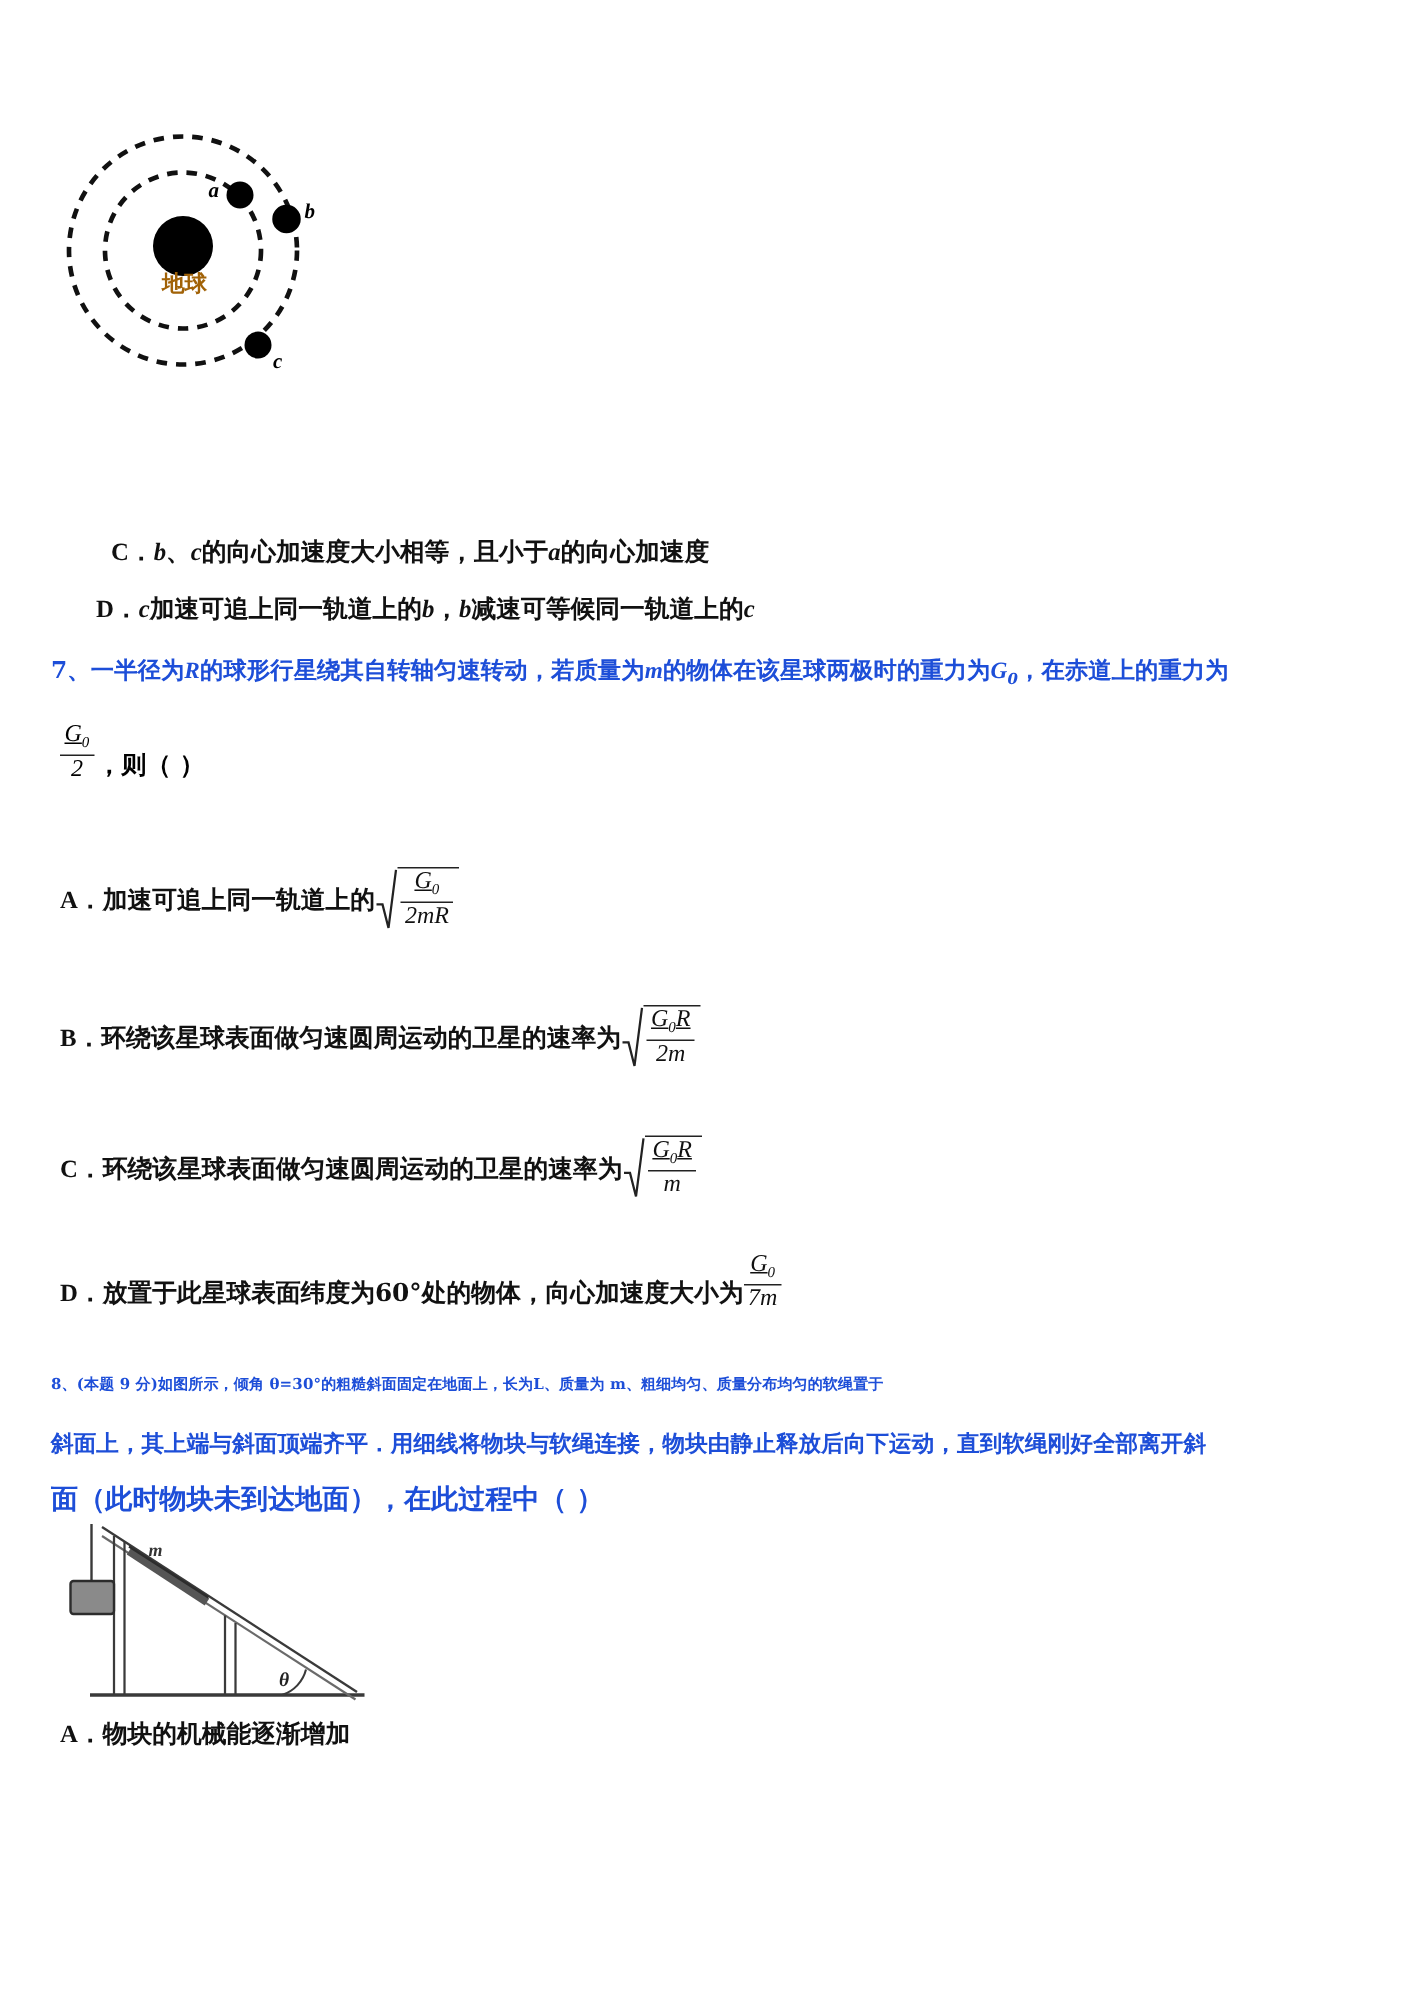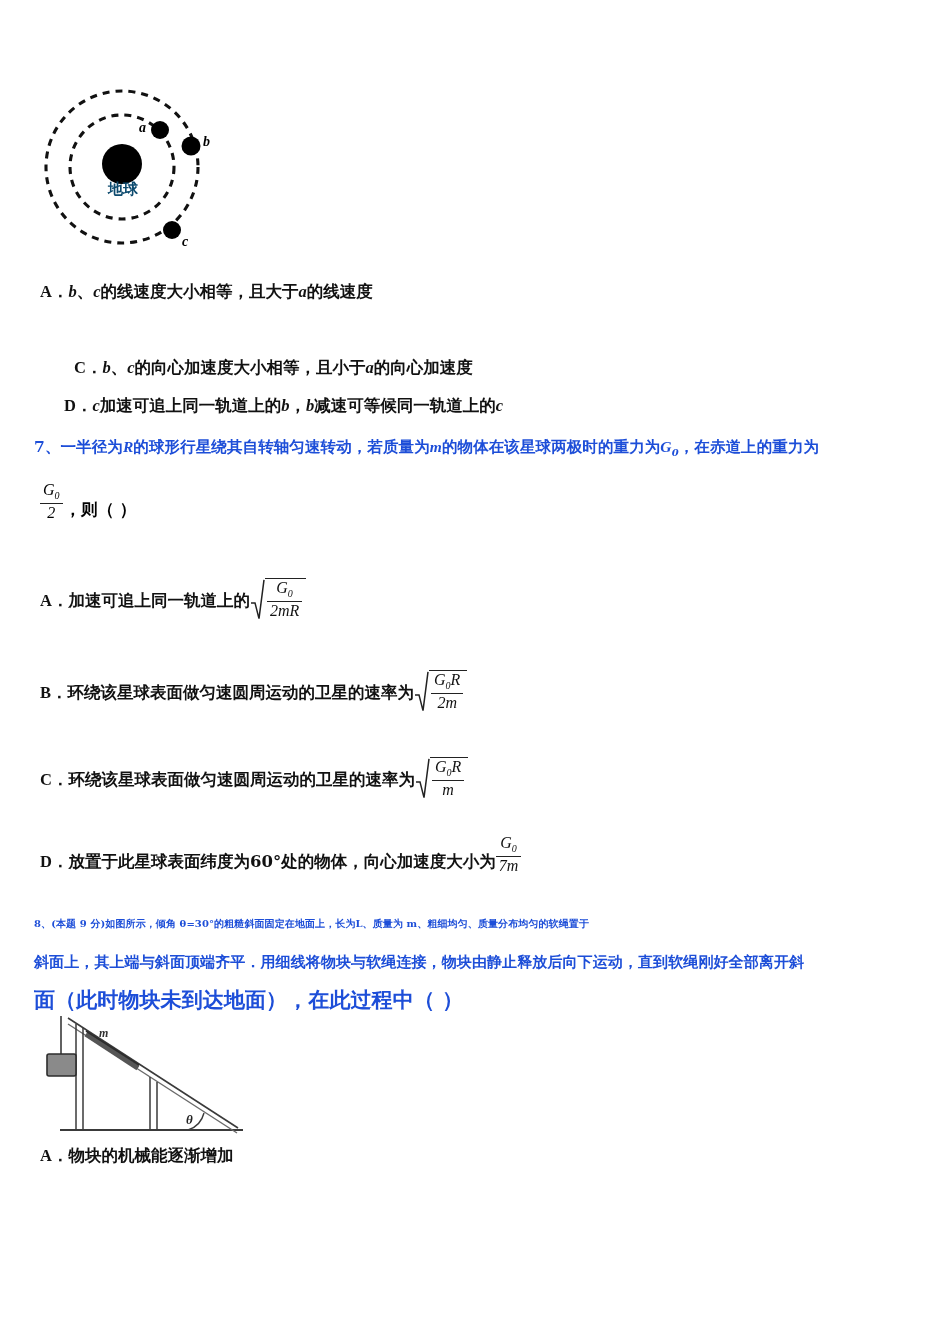--- a/index.html
+++ b/index.html
@@ -73,20 +73,21 @@
     font-weight: normal;
     line-height: 1.05;
     position: relative;
     top: -1px;
   }
   .frac .num {
     display: block;
     padding: 0 3px 1px 3px;
     border-bottom: 1.3px solid #222;
     font-size: 16px;
+    text-decoration: underline;
   }
   .frac .den {
     display: block;
     padding: 1px 3px 0 3px;
     font-size: 16px;
   }
   .frac sub {
     font-size: 10px;
     font-style: italic;
   }
@@ -140,30 +141,27 @@
       <circle cx="88" cy="85" r="52" fill="none" stroke="#111" stroke-width="3.1" stroke-dasharray="7 6" stroke-linecap="butt"></circle>
 
       <circle cx="88" cy="82" r="20" fill="#000"></circle>
 
       <circle cx="126" cy="48" r="9" fill="#000"></circle>
       <circle cx="157" cy="64" r="9.5" fill="#000"></circle>
       <circle cx="138" cy="148" r="9" fill="#000"></circle>
     </svg>
     
     <div style="position:absolute; left:58px; top:98px; width:62px; text-align:center;
-                font-family:'DejaVu Serif','Liberation Serif',serif; font-size:15px; font-weight:bold; color:#0c4a6e;">地球</div>
+                font-family:'DejaVu Serif','Liberation Serif',serif; font-size:15px; font-weight:bold; color:#a16207;">地球</div>
     
     <div style="position:absolute; left:105px; top:38px; font-style:italic; font-family:'Liberation Serif',serif; font-size:14px; font-weight:bold;">a</div>
     <div style="position:absolute; left:169px; top:52px; font-style:italic; font-family:'Liberation Serif',serif; font-size:14px; font-weight:bold;">b</div>
     <div style="position:absolute; left:148px; top:152px; font-style:italic; font-family:'Liberation Serif',serif; font-size:14px; font-weight:bold;">c</div>
   </div>
 
-  <div class="opt" style="left:40px; top:281px;">
-    <span class="lbl">A．</span><span class="it">b</span><span class="nrm">、</span><span class="it">c</span><span class="nrm">的线速度大小相等，且大于</span><span class="it">a</span><span class="nrm">的线速度</span>
-  </div>
 
 
   <div class="opt" style="left:46px; top:357px;margin-left:28px;">
     <span class="lbl">C．</span><span class="it">b</span><span class="nrm">、</span><span class="it">c</span><span class="nrm">的向心加速度大小相等，且小于</span><span class="it">a</span><span class="nrm">的向心加速度</span>
   </div>
 
   <div class="opt" style="left:40px; top:395px;margin-left:24px;">
     <span class="lbl">D．</span><span class="it">c</span><span class="nrm">加速可追上同一轨道上的</span><span class="it">b</span><span class="nrm">，</span><span class="it">b</span><span class="nrm">减速可等候同一轨道上的</span><span class="it">c</span>
   </div>
 
@@ -222,21 +220,21 @@
 
   <div class="opt" style="left:40px; top:843px;">
     <span class="lbl">D．</span><span class="nrm">放置于此星球表面纬度为60°处的物体，向心加速度大小为</span><span class="frac" style="top:-8px;">
       <span class="num"><span>G</span><sub>0</sub></span>
       <span class="den">7m</span>
     </span>
   </div>
 
   <div class="qtext" style="left:34px; top:905px; font-size:10px;">8、(本题 9 分)如图所示，倾角 θ=30°的粗糙斜面固定在地面上，长为L、质量为 m、粗细均匀、质量分布均匀的软绳置于</div>
   <div class="qtext" style="left:34px; top:943px; font-size:15px;">斜面上，其上端与斜面顶端齐平．用细线将物块与软绳连接，物块由静止释放后向下运动，直到软绳刚好全部离开斜</div>
-  <div class="qtext" style="left:34px; top:981px; font-size:21px;text-align:right;">面（此时物块未到达地面），在此过程中（     ）</div>
+  <div class="qtext" style="left:34px; top:981px; font-size:18px;text-align:right;">面（此时物块未到达地面），在此过程中（     ）</div>
 
   <div id="incline-figure">
     <svg width="220" height="128" viewBox="0 0 220 128" xmlns="http://www.w3.org/2000/svg">
 
       <line x1="22" y1="118" x2="205" y2="118" stroke="#3a3a3a" stroke-width="2.2"></line>
 
       <line x1="30" y1="6" x2="200" y2="116" stroke="#3a3a3a" stroke-width="1.6"></line>
       <line x1="30" y1="12" x2="199" y2="121" stroke="#6a6a6a" stroke-width="1.4"></line>
 
       <line x1="38" y1="12" x2="38" y2="118" stroke="#3a3a3a" stroke-width="1.5"></line>

